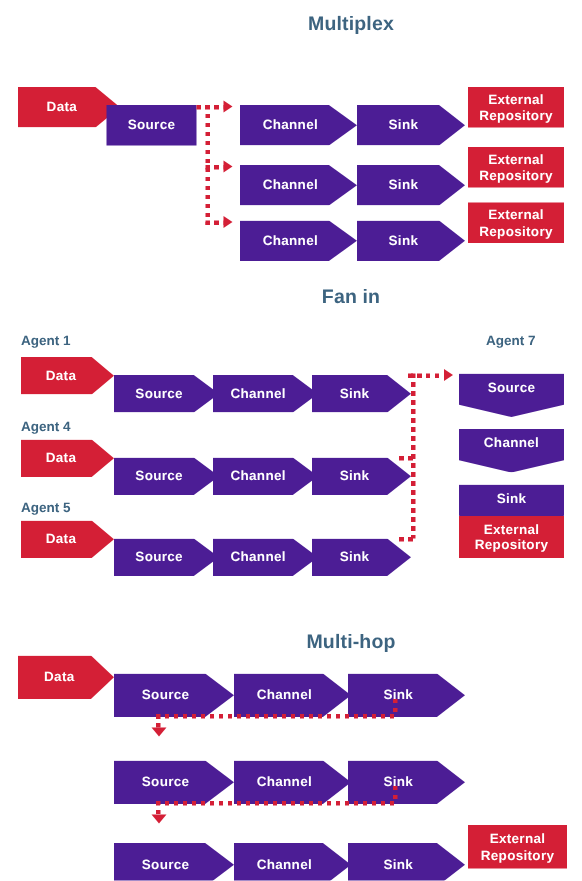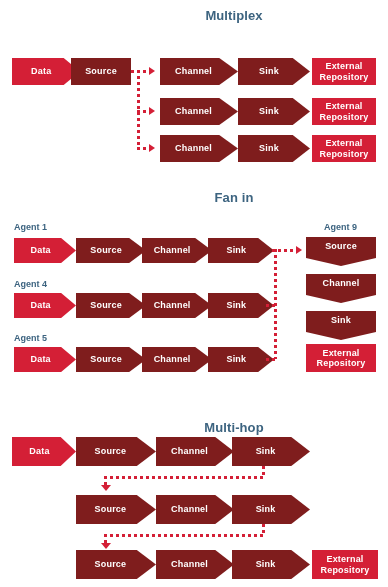--- a/index.html
+++ b/index.html
@@ -46,21 +46,21 @@
     align-items: center;
     justify-content: center;
     color: #ffffff;
     font-size: 9px;
     font-weight: bold;
     line-height: 10.5px;
     text-align: center;
     letter-spacing: 0.2px;
     -webkit-font-smoothing: antialiased;
   }
-  .blue  { background: #7f1d1d; }
+  .blue  { background: #4c1d95; margin-top: 12px; }
   .red   { background: #d41f36; }
 
   
   .arrow-r {
     clip-path: polygon(0% 0%, 76% 0%, 100% 50%, 76% 100%, 0% 100%);
   }
   
   .arrow-d {
     clip-path: polygon(0% 0%, 100% 0%, 100% 72%, 50% 100%, 0% 72%);
   }
@@ -194,21 +194,21 @@
   <div class="node blue arrow-r" style="left:208px; top:347px; width:66px; height:25px;">
     <span class="lbl2">Sink</span>
   </div>
 
   <div class="dot-v" style="left:274px; top:249px; height:110px;"></div>
   <div class="dot-h" style="left:272px; top:249px; width:24px;"></div>
   <div class="arrowhead-r" style="left:296px; top:245.5px;"></div>
   <div class="dot-h" style="left:266px; top:304px; width:12px;"></div>
   <div class="dot-h" style="left:266px; top:358px; width:12px;"></div>
 
-  <div class="agent-label" style="left:324px; top:222px;">Agent 9</div>
+  <div class="agent-label" style="left:324px; top:222px;">Agent 7</div>
   <div class="node blue arrow-d" style="left:306px; top:237px; width:70px; height:29px;">
     <span class="lbld">Source</span>
   </div>
   <div class="node blue arrow-d" style="left:306px; top:274px; width:70px; height:29px;">
     <span class="lbld">Channel</span>
   </div>
   <div class="node blue arrow-d" style="left:306px; top:311px; width:70px; height:29px;">
     <span class="lbld">Sink</span>
   </div>
   <div class="node red plain" style="left:306px; top:344px; width:70px; height:28px; flex-direction:column;">

